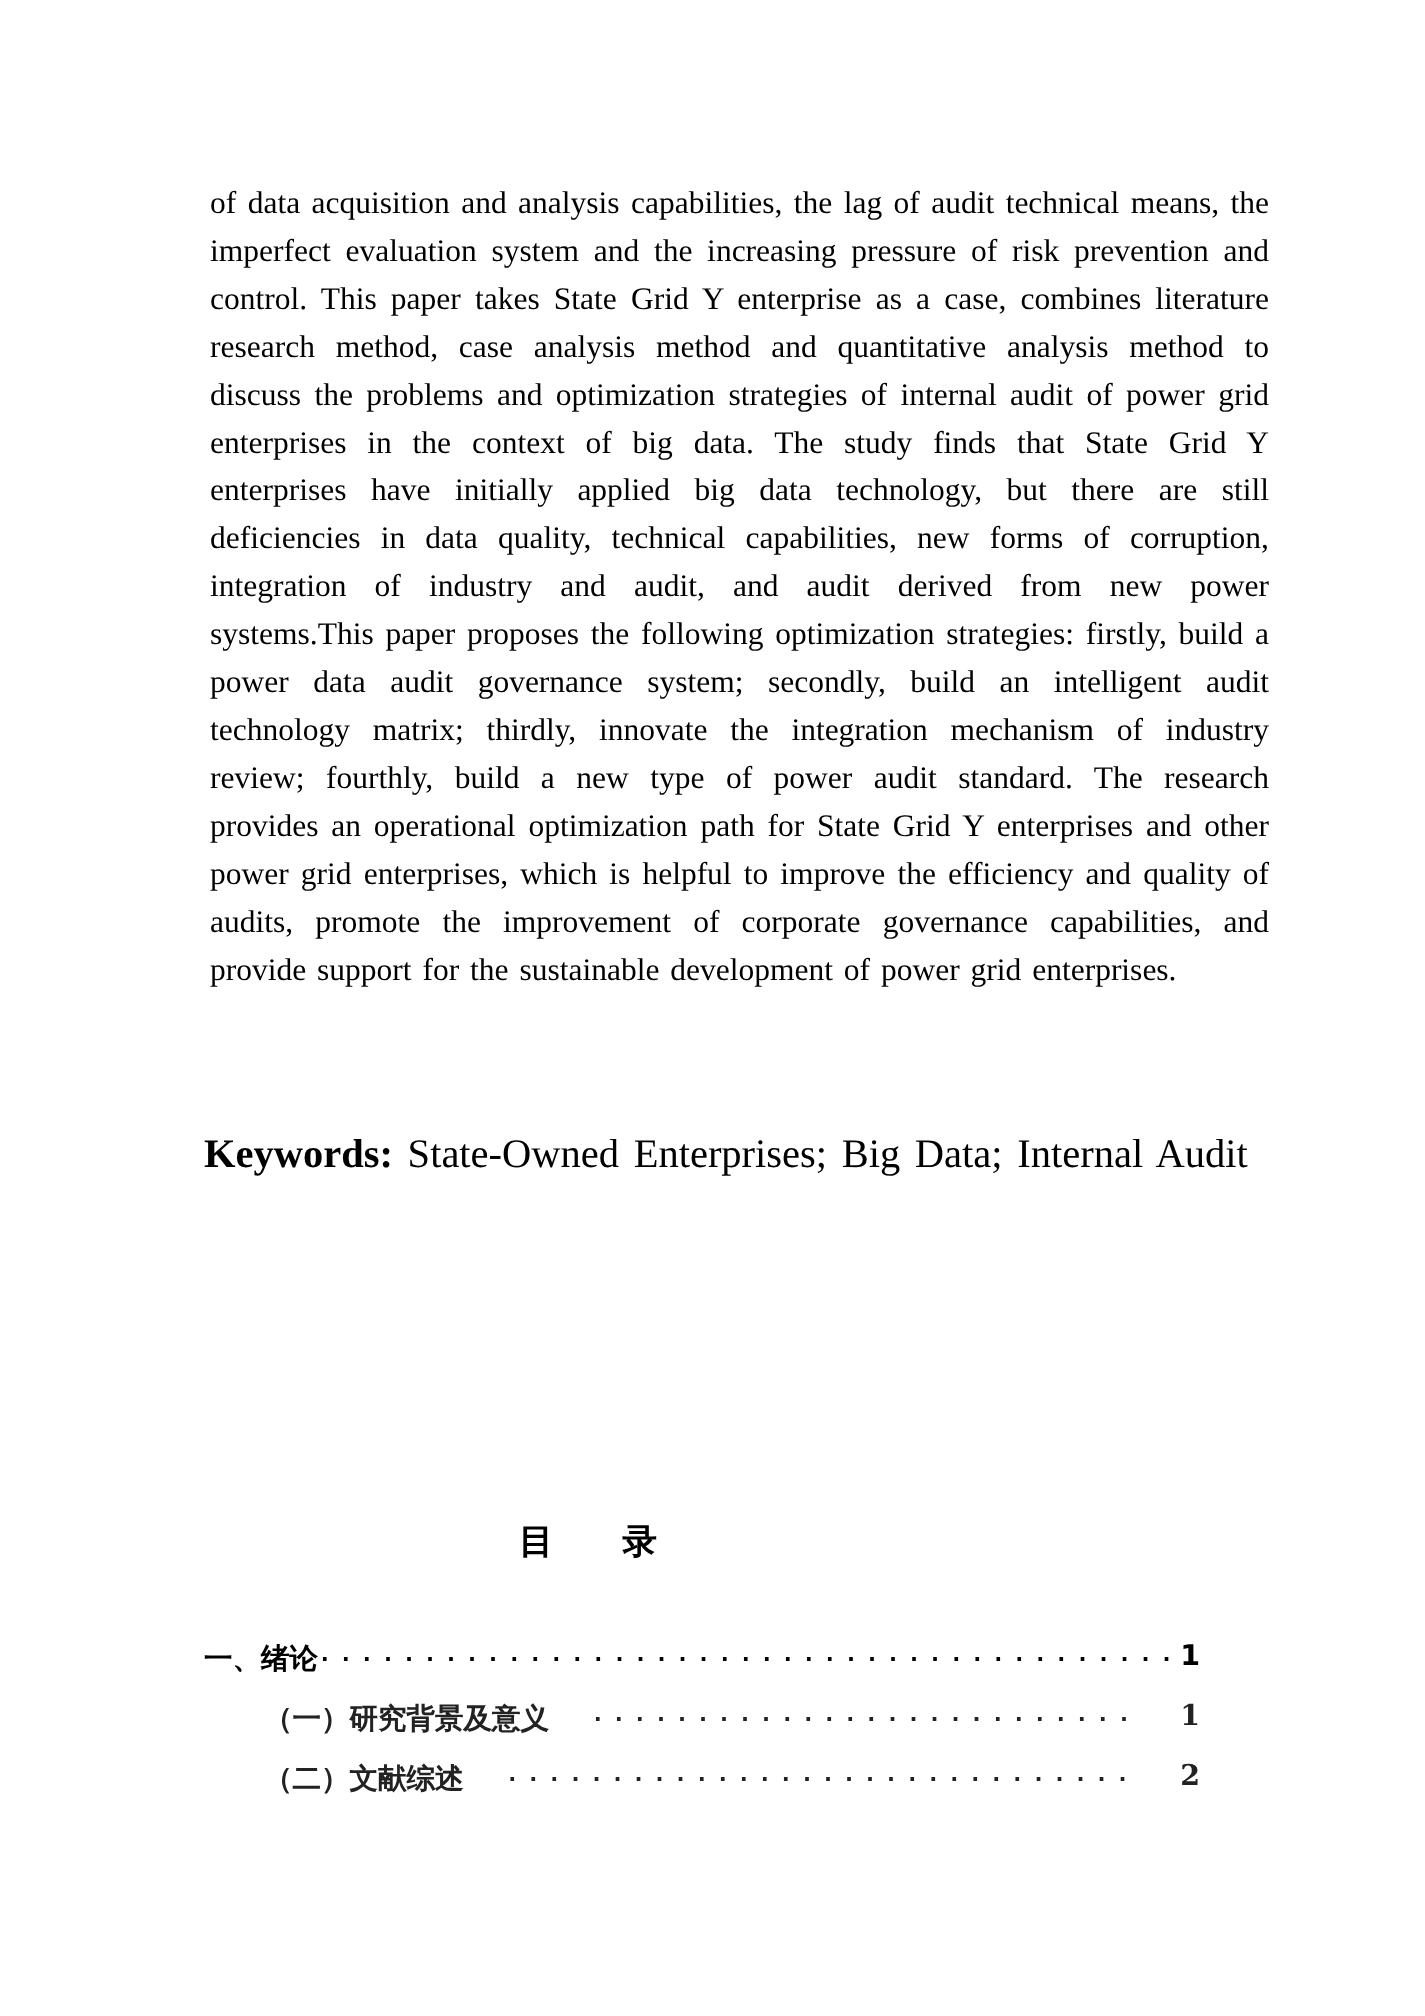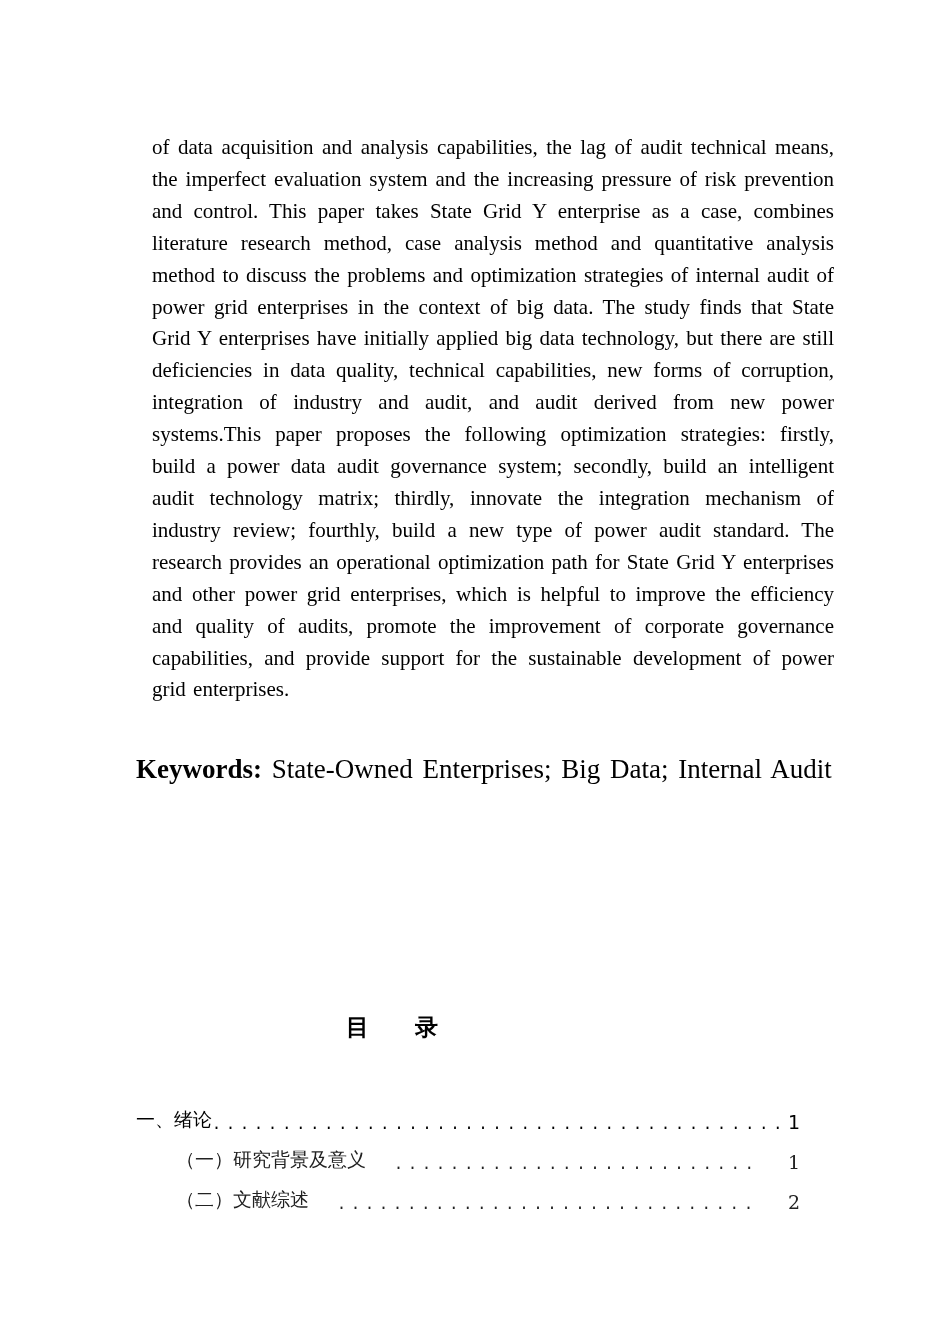--- a/index.html
+++ b/index.html
@@ -2,33 +2,33 @@
 <html><head>
 <meta charset="utf-8">
 <style>
   html, body { margin: 0; padding: 0; background: #ffffff; }
   body { width: 950px; height: 1344px; position: relative; overflow: hidden; color: #000; }
   .abstract {
     position: absolute; left: 136px; top: 116px; width: 714px;
     font-family: "Liberation Serif", serif; font-size: 21px; line-height: 31.9px;
     text-align: justify; word-spacing: 2px;
   }
-  .abstract p { margin: 16px; font-family: Liberation Serif, serif; }
+  .abstract p { margin: 4px; font-family: Liberation Serif, serif; }
   .keywords {
     position: absolute; left: 136px; top: 754px; width: 714px;
     font-family: "Liberation Serif", serif; font-size: 27px; line-height: 31px; word-spacing: 3px;
   }
   .keywords b { font-weight: bold; }
   .toc-title {
     position: absolute; left: 0; width: 784px; top: 1012px; text-align: center;
     font-family: "DejaVu Sans", sans-serif; font-size: 23px; font-weight: bold; letter-spacing: 0;
   }
   .toc-title span.gap { display: inline-block; width: 46px; }
   .toc { position: absolute; left: 136px; top: 1093px; width: 664px; }
-  .toc-row { display: flex; align-items: flex-end; height: 40px; font-size: 19px; }
+  .toc-row { display: flex; align-items: flex-start; height: 40px; font-size: 19px; font-weight: bold; }
   .toc-row.l1 { font-family: "DejaVu Sans", sans-serif; }
   .toc-row.l2 { font-family: "DejaVu Serif", serif; padding-left: 40px; color: #222; gap: 28px; }
   .toc-label { white-space: nowrap; }
   .toc-dots { flex: 1; overflow: hidden; white-space: nowrap; letter-spacing: 5px; font-family: "DejaVu Sans Mono", monospace; font-size: 15px; }
   .toc-page { padding-left: 2px; white-space: nowrap; }
 </style>
 </head>
 <body>
 
 <div class="abstract">

